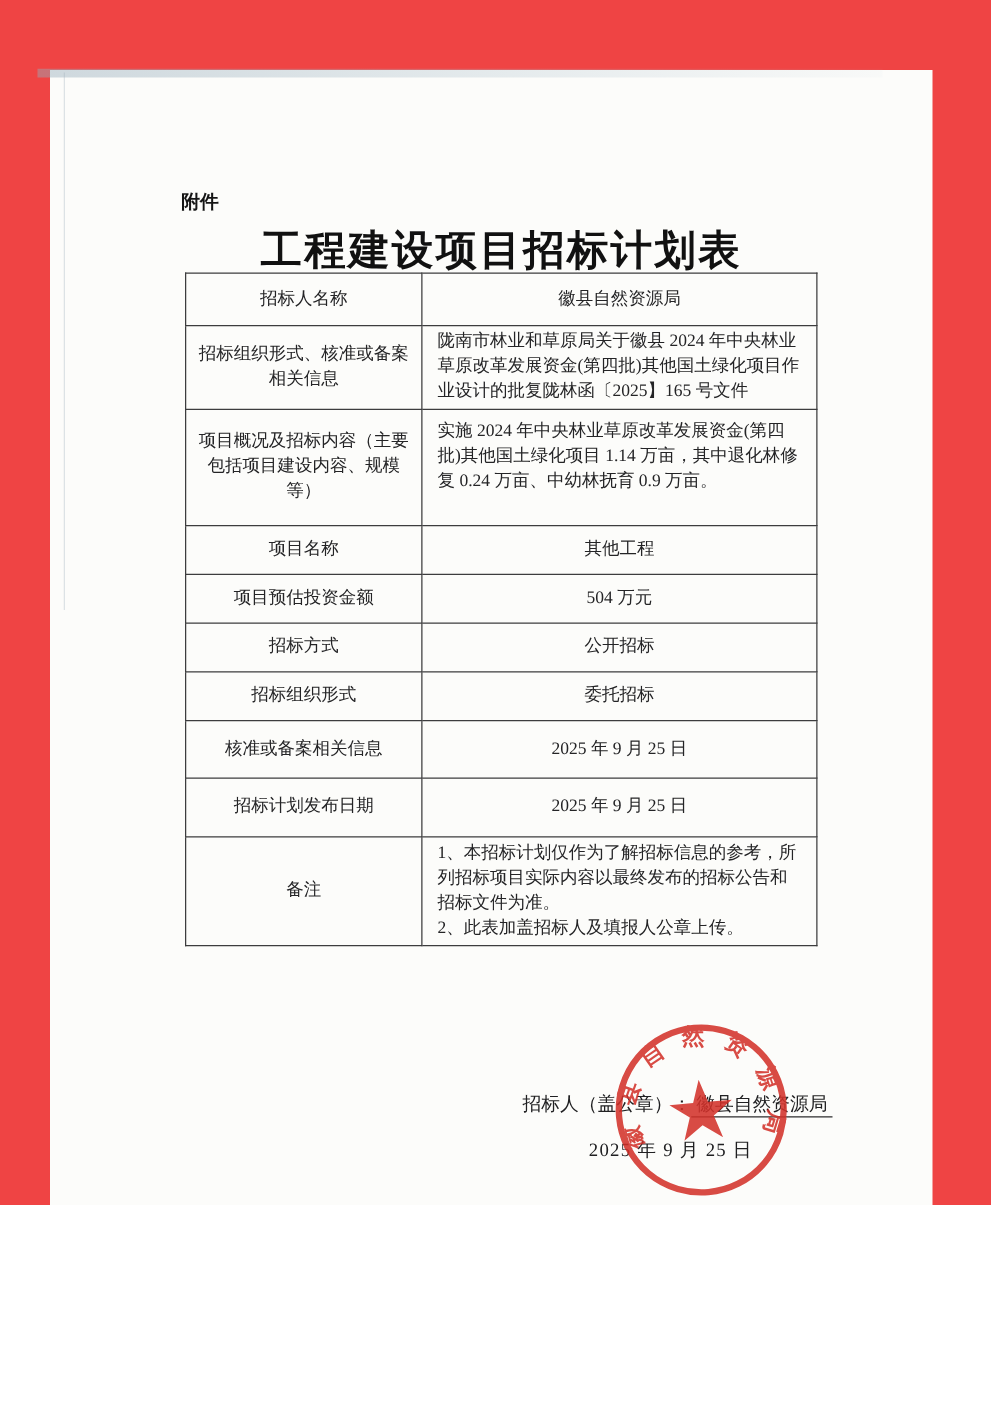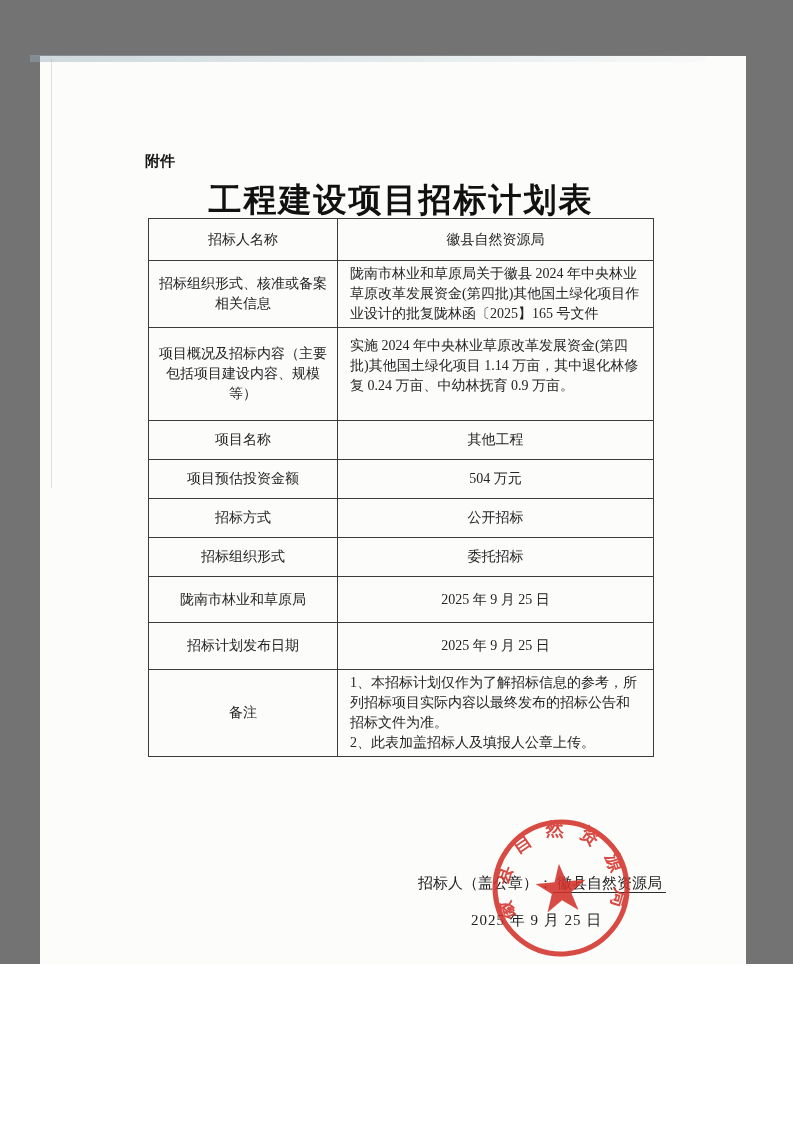--- a/index.html
+++ b/index.html
@@ -1,18 +1,18 @@
 <!DOCTYPE html>
 <html><head>
 <meta charset="utf-8">
 <style>
   html,body{margin:0;padding:0;background:#ffffff;}
   .canvas{
     position:relative;width:793px;height:964px;overflow:hidden;
-    background:#737373;
+    background:#ef4444;
     font-family:"Liberation Serif","DejaVu Serif",serif;
     color:#1d1d1f;
   }
   .paper{
     position:absolute;left:40px;top:56px;width:706px;height:1008px;
     background:#fcfcfa;
   }
   .scan-edge-top{
     position:absolute;left:30px;top:55px;width:676px;height:7px;
     background:linear-gradient(to right,rgba(150,172,186,0.45),rgba(168,190,202,0.28) 55%,rgba(180,200,212,0.05));
@@ -106,21 +106,21 @@
       </tr>
       <tr style="height:37px">
         <td class="lbl">招标方式</td>
         <td class="val">公开招标</td>
       </tr>
       <tr style="height:35px">
         <td class="lbl">招标组织形式</td>
         <td class="val">委托招标</td>
       </tr>
       <tr style="height:46px">
-        <td class="lbl">陇南市林业和草原局</td>
+        <td class="lbl">核准或备案相关信息</td>
         <td class="val">2025 年 9 月 25 日</td>
       </tr>
       <tr style="height:47px">
         <td class="lbl">招标计划发布日期</td>
         <td class="val">2025 年 9 月 25 日</td>
       </tr>
       <tr style="height:85px">
         <td class="lbl">备注</td>
         <td class="val left pre">1、本招标计划仅作为了解招标信息的参考，所列招标项目实际内容以最终发布的招标公告和招标文件为准。
 2、此表加盖招标人及填报人公章上传。</td>

